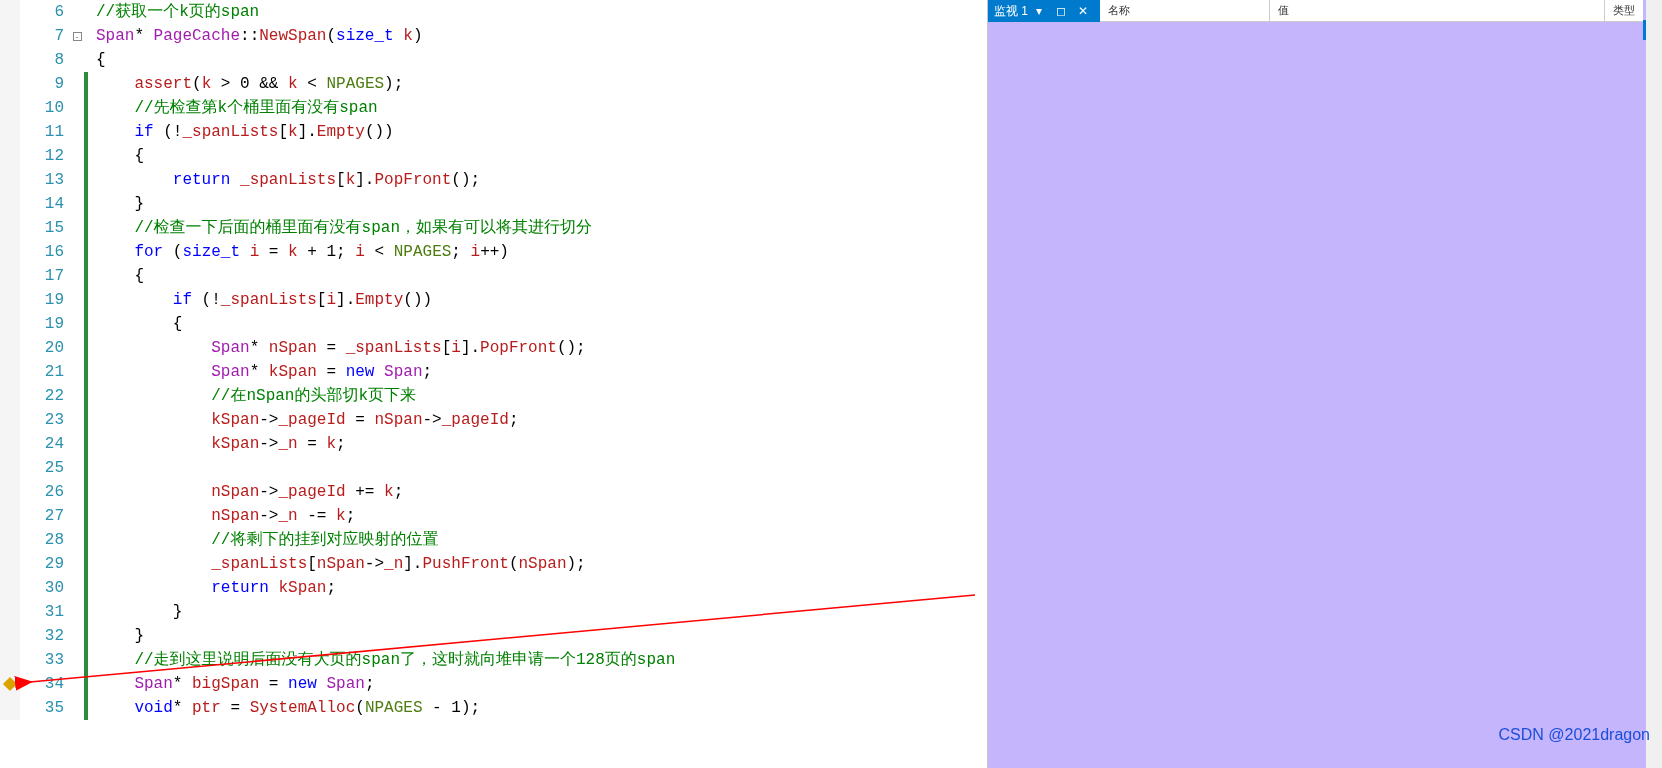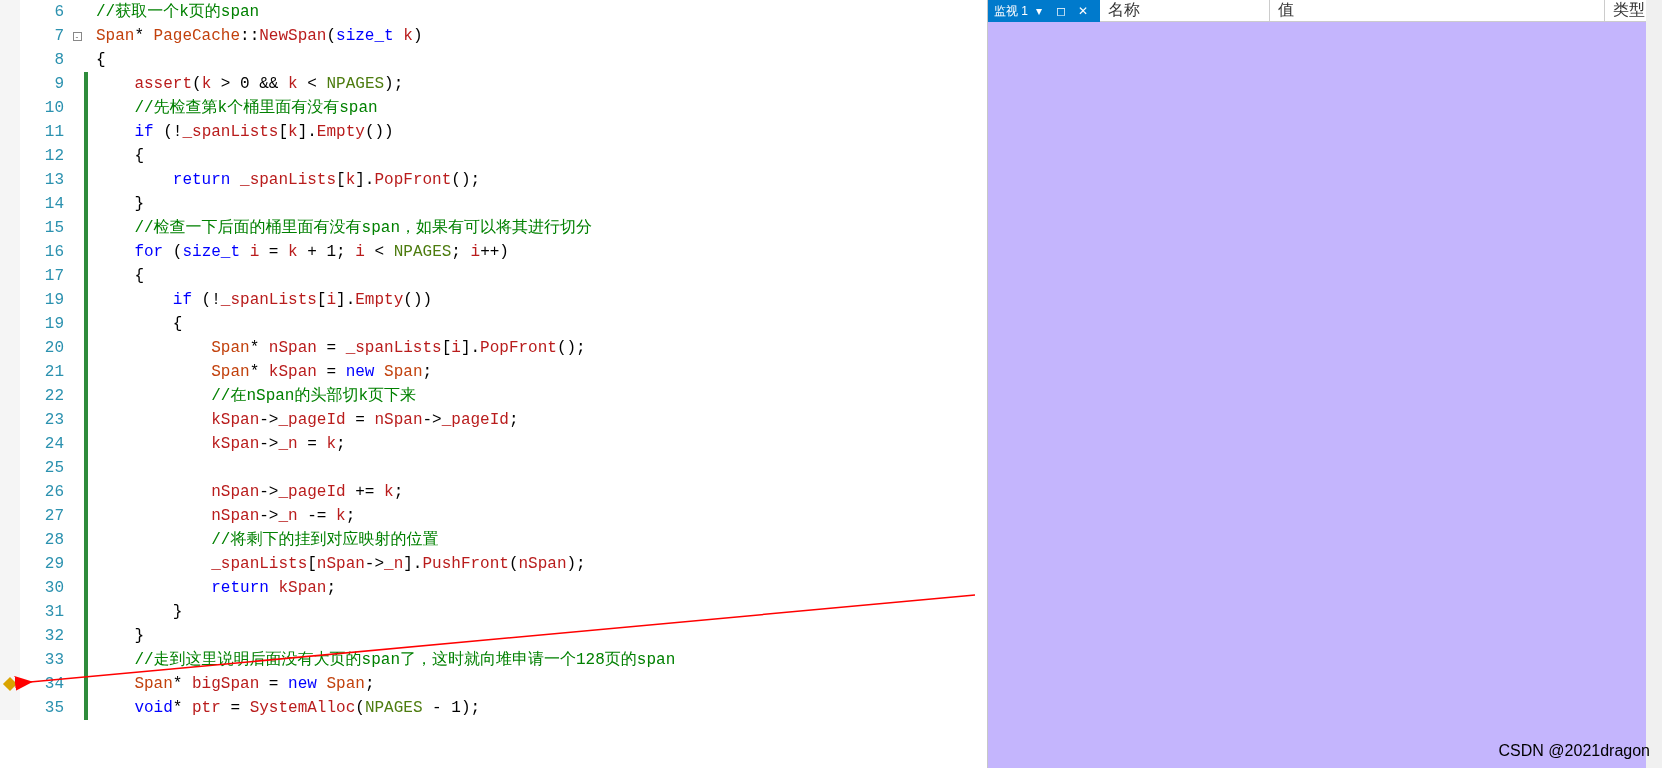--- a/index.html
+++ b/index.html
@@ -75,21 +75,21 @@
   .code-lines {
     flex: 1;
     padding-left: 8px;
     white-space: pre;
   }
   .code-row {
     height: 24px;
     line-height: 24px;
   }
   .c-comment { color: #008000; }
-  .c-type    { color: #c2410c; }
+  .c-type    { color: #a21caf; }
   .c-keyword { color: #0000ff; margin-top: 44px; }
   .c-ident   { color: #b91c1c; }
   .c-op      { color: #000; }
   .c-num     { color: #000; }
   .c-macro   { color: #4d7c0f; }
 
   
   .arrow-svg {
     position:absolute;
     left:0; top:0;
@@ -118,21 +118,21 @@
   .watch-titlebar .title-text { flex:1; }
   .watch-titlebar .wt-btn {
     width: 22px; text-align:center;
     cursor:pointer;
   }
   .watch-header-row {
     display:flex;
     height: 22px;
     border-bottom: 1px solid #ccc;
     font-family: "Microsoft YaHei", Arial, sans-serif;
-    font-size: 16px;
+    font-size: 11px;
     color:#333;
     background:#fff;
   }
   .wh-cell {
     border-right: 1px solid #ccc;
     padding: 2px 8px;
     display:flex;
     align-items:center;
   }
   .wh-name { flex: 0 0 170px; }
@@ -160,24 +160,24 @@
     color: #fff;
   }
   .watch-row.selected .wr-name,
   .watch-row.selected .wr-value { border-right-color: #3a94de; }
 
   .watch-body { flex:1; overflow:hidden; }
 
   .watermark {
     position:absolute;
     right: 12px;
-    bottom: 8px;
+    bottom: 24px;
     font-family: Arial, sans-serif;
     font-size: 16px;
-    color: #000000;
+    color: #1d4ed8;
     pointer-events:none;
   }
   .scroll-stub {
     position:absolute;
     top:0; right:0; width:16px; height:100%;
     background:#f0f0f0;
   }
 </style>
 </head>
 <body>

